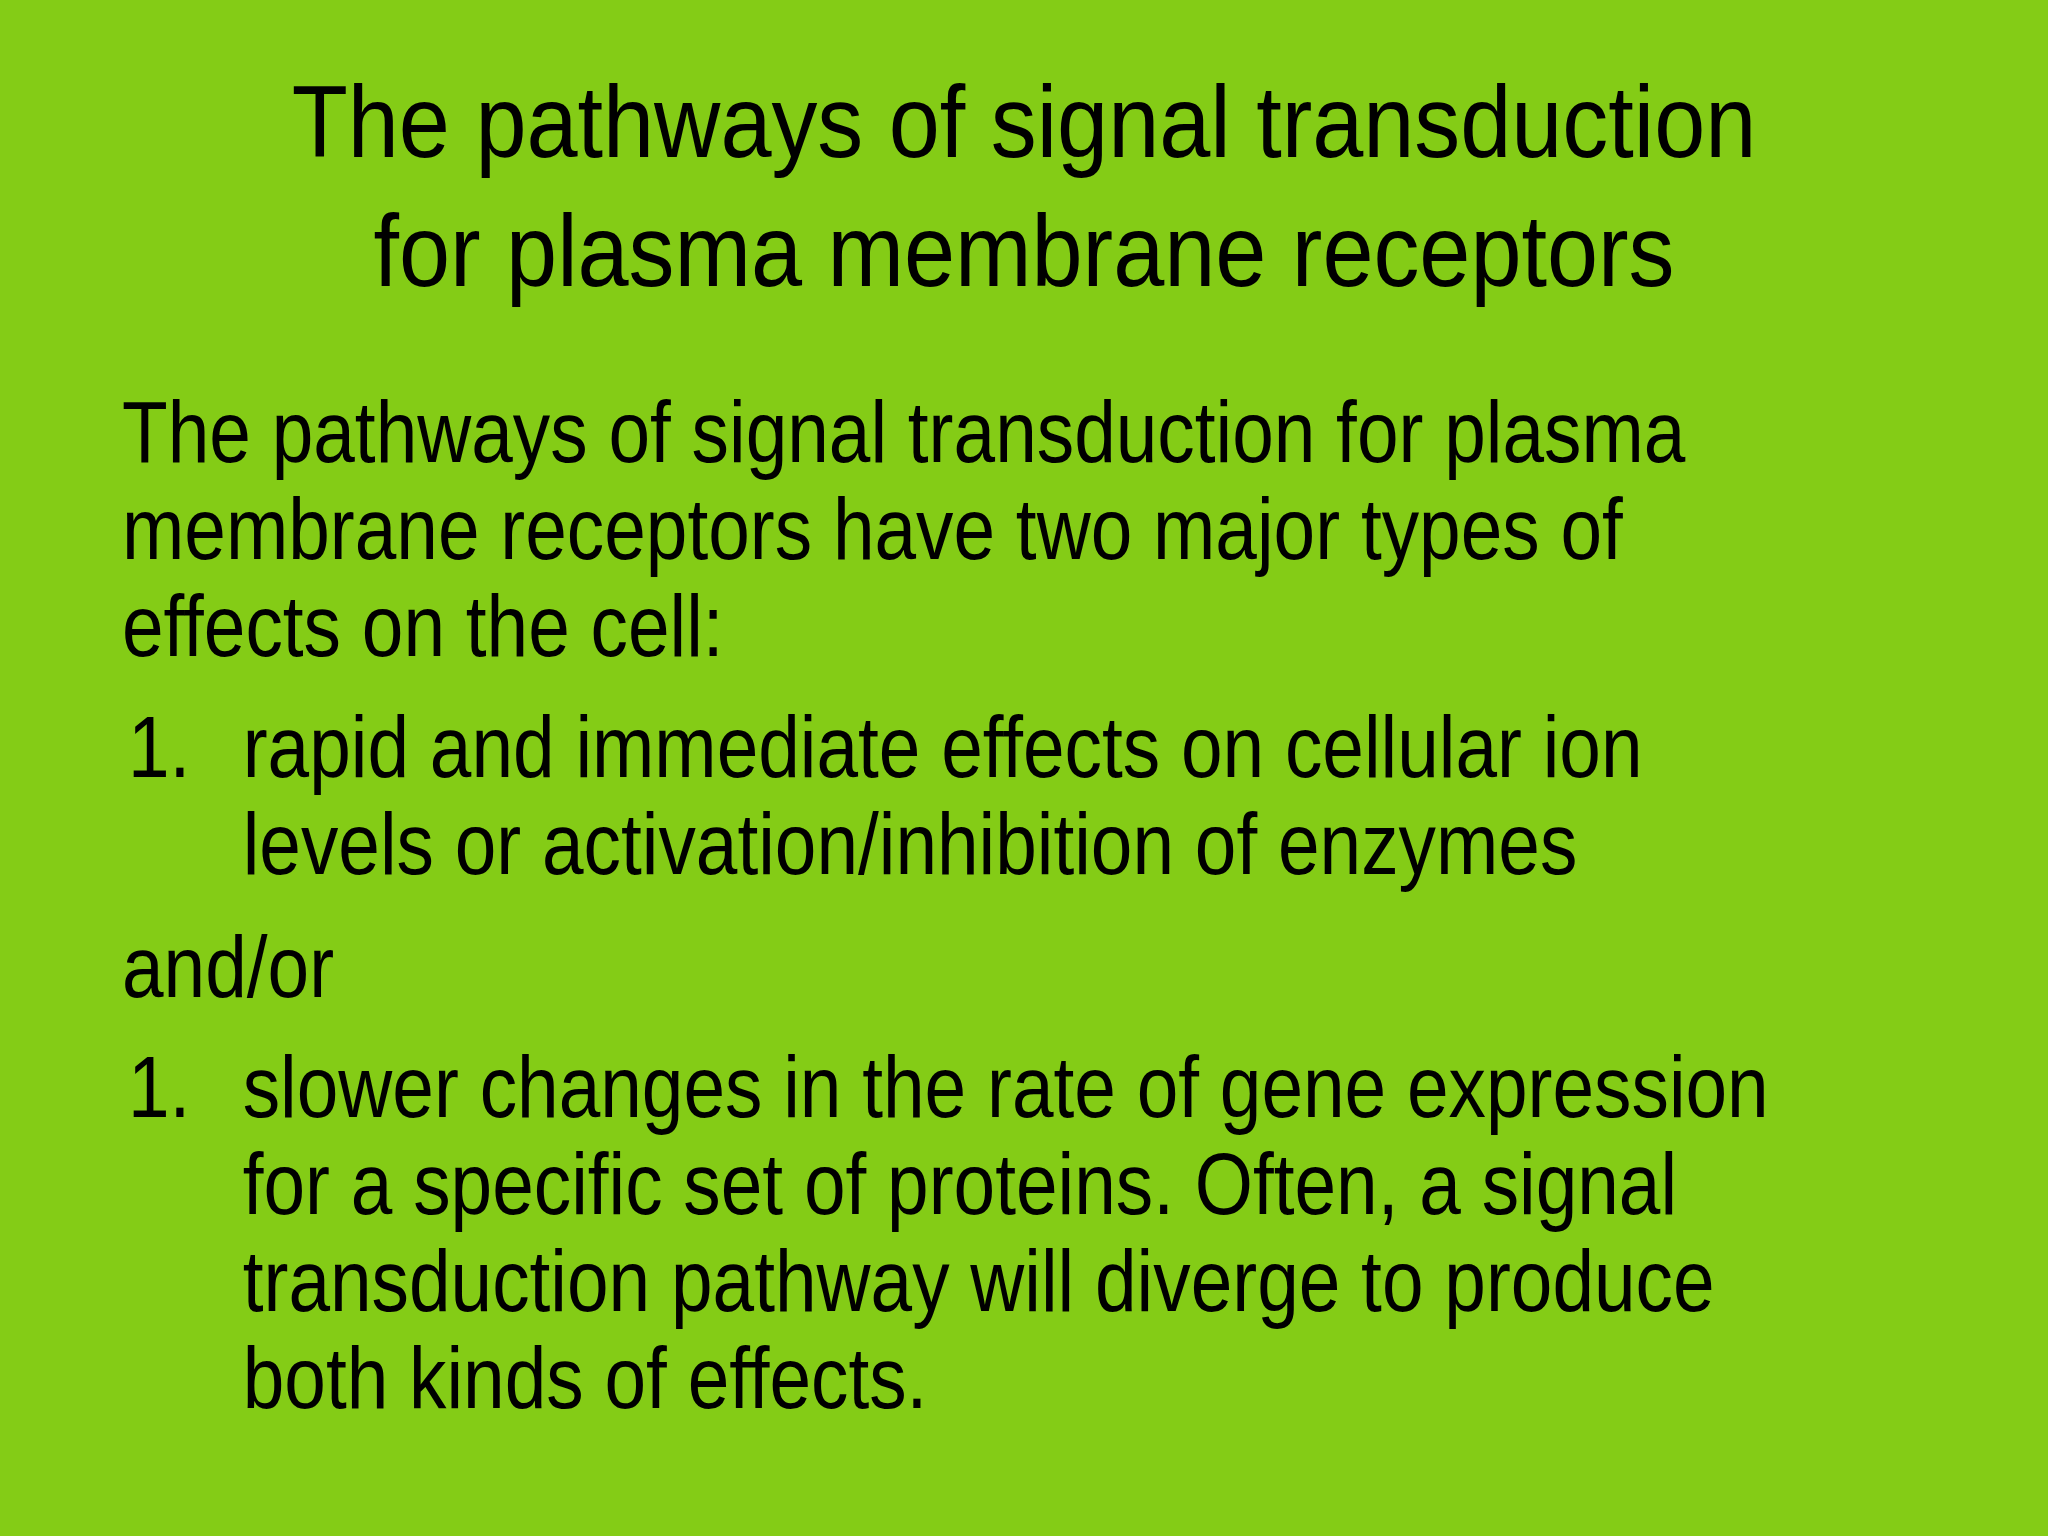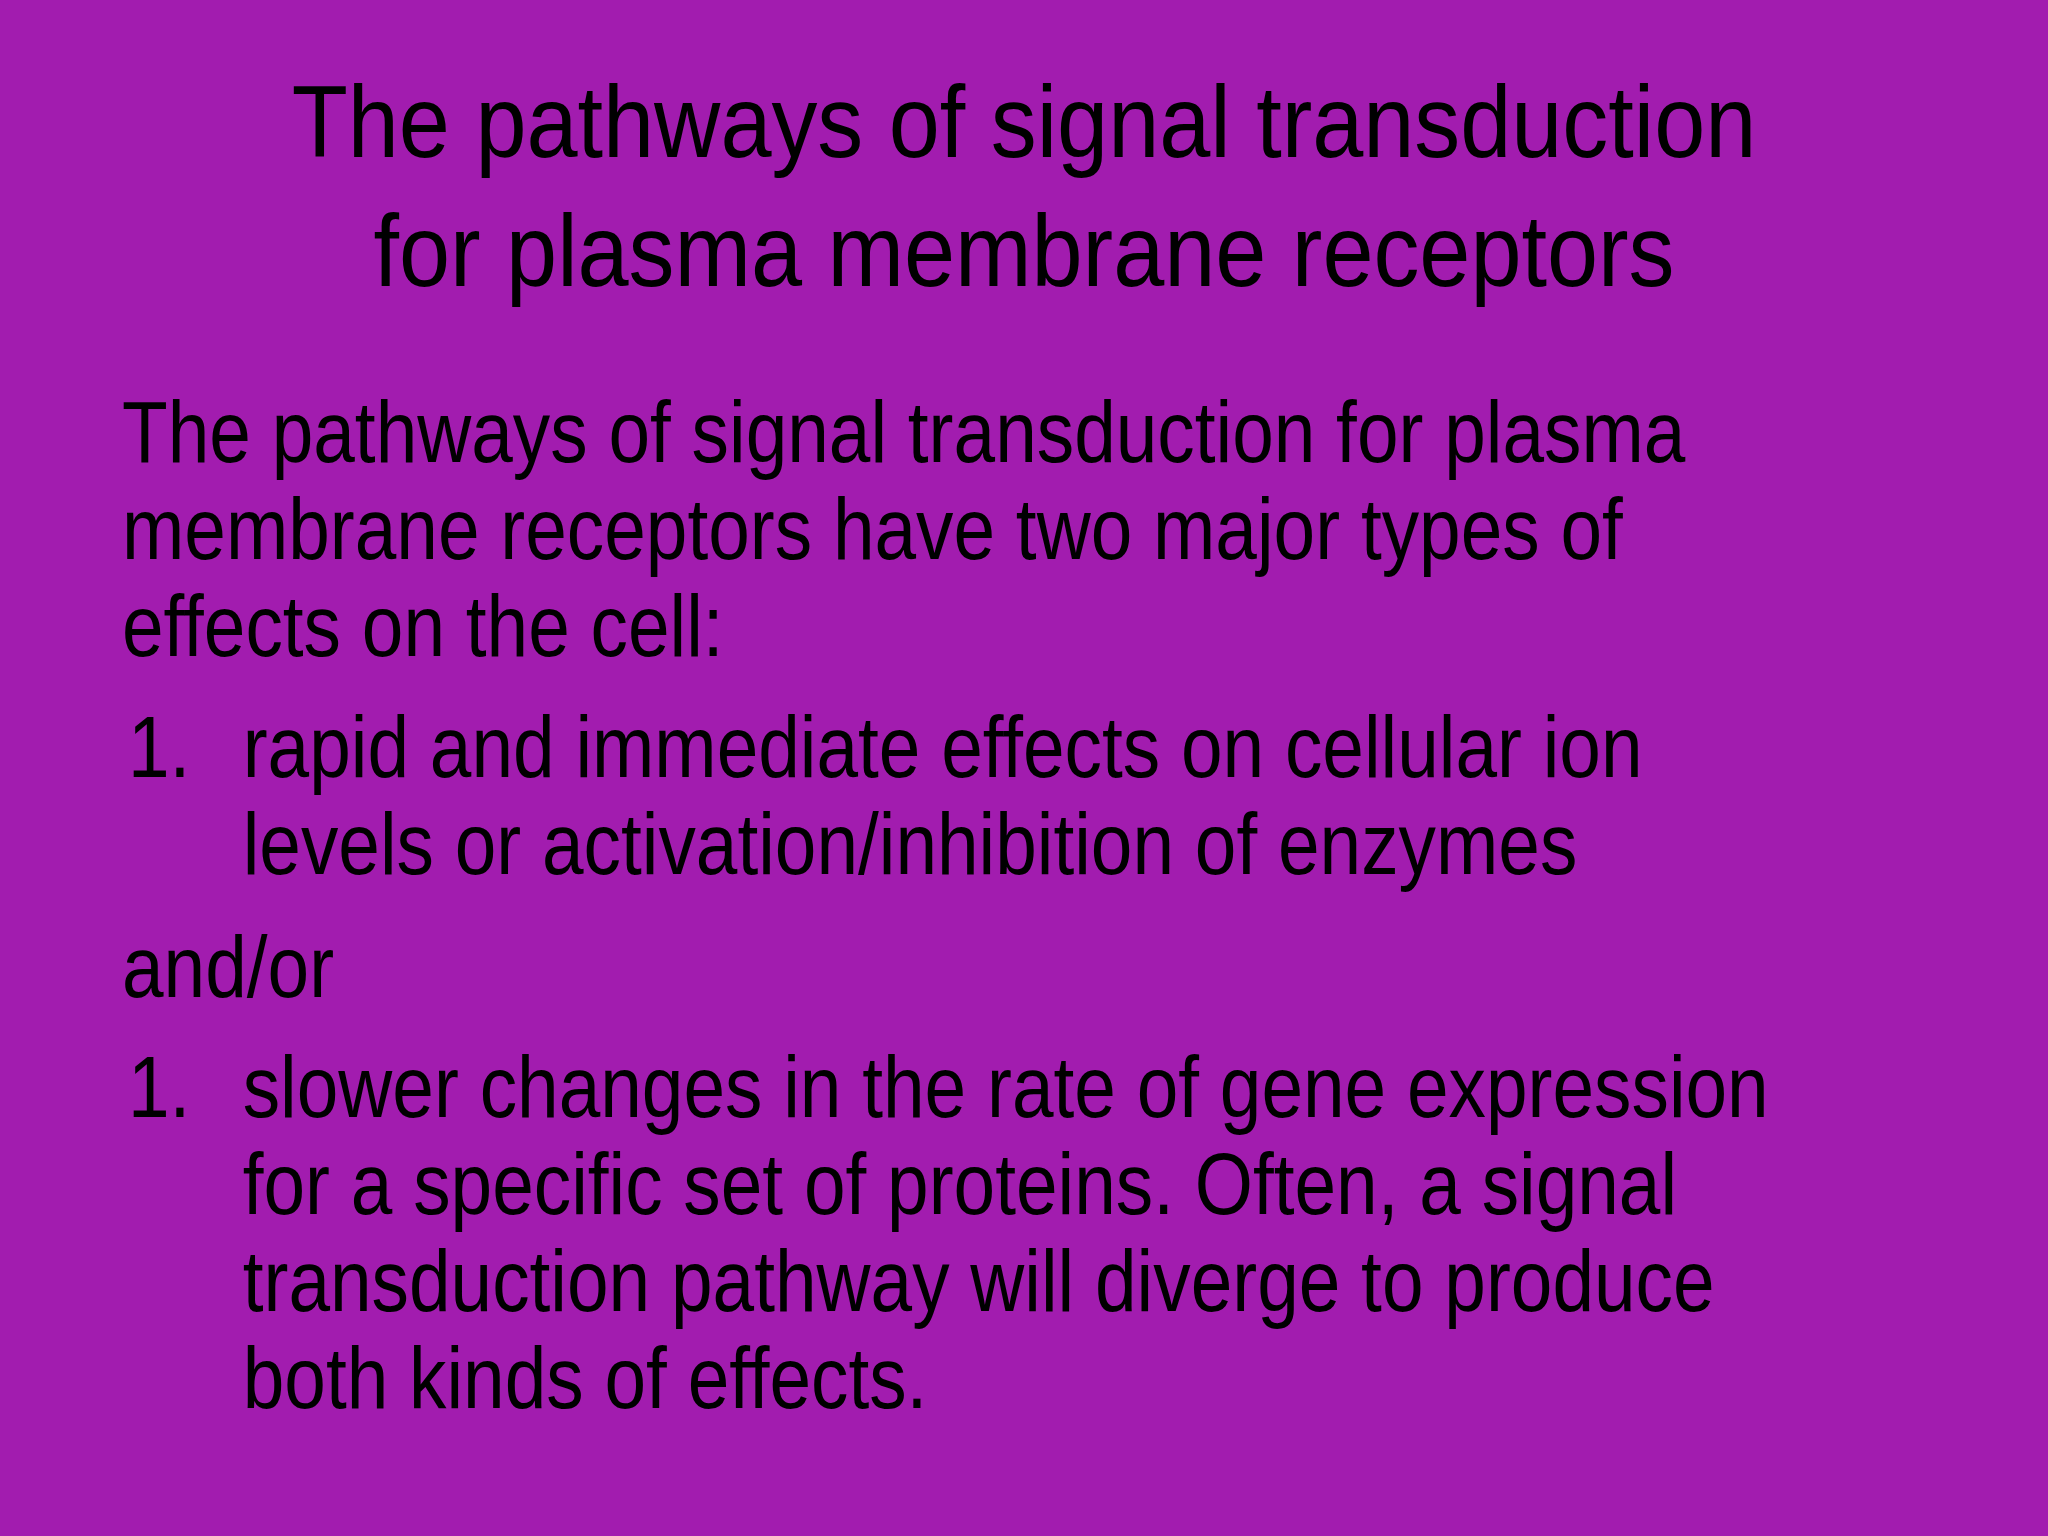--- a/index.html
+++ b/index.html
@@ -1,20 +1,20 @@
 <!DOCTYPE html>
 <html><head>
 <meta charset="utf-8">
 <style>
   html, body { margin: 0; padding: 0; background: #888; }
   .slide {
     position: relative;
     width: 2048px;
     height: 1536px;
-    background: #a21caf;
+    background: #84cc16;
     color: #000000;
     font-family: "Liberation Sans", "DejaVu Sans", sans-serif;
     overflow: hidden;
   }
   .line { white-space: nowrap; }
 
   .title-block {
     position: absolute;
     top: 58px;
     left: 0;

